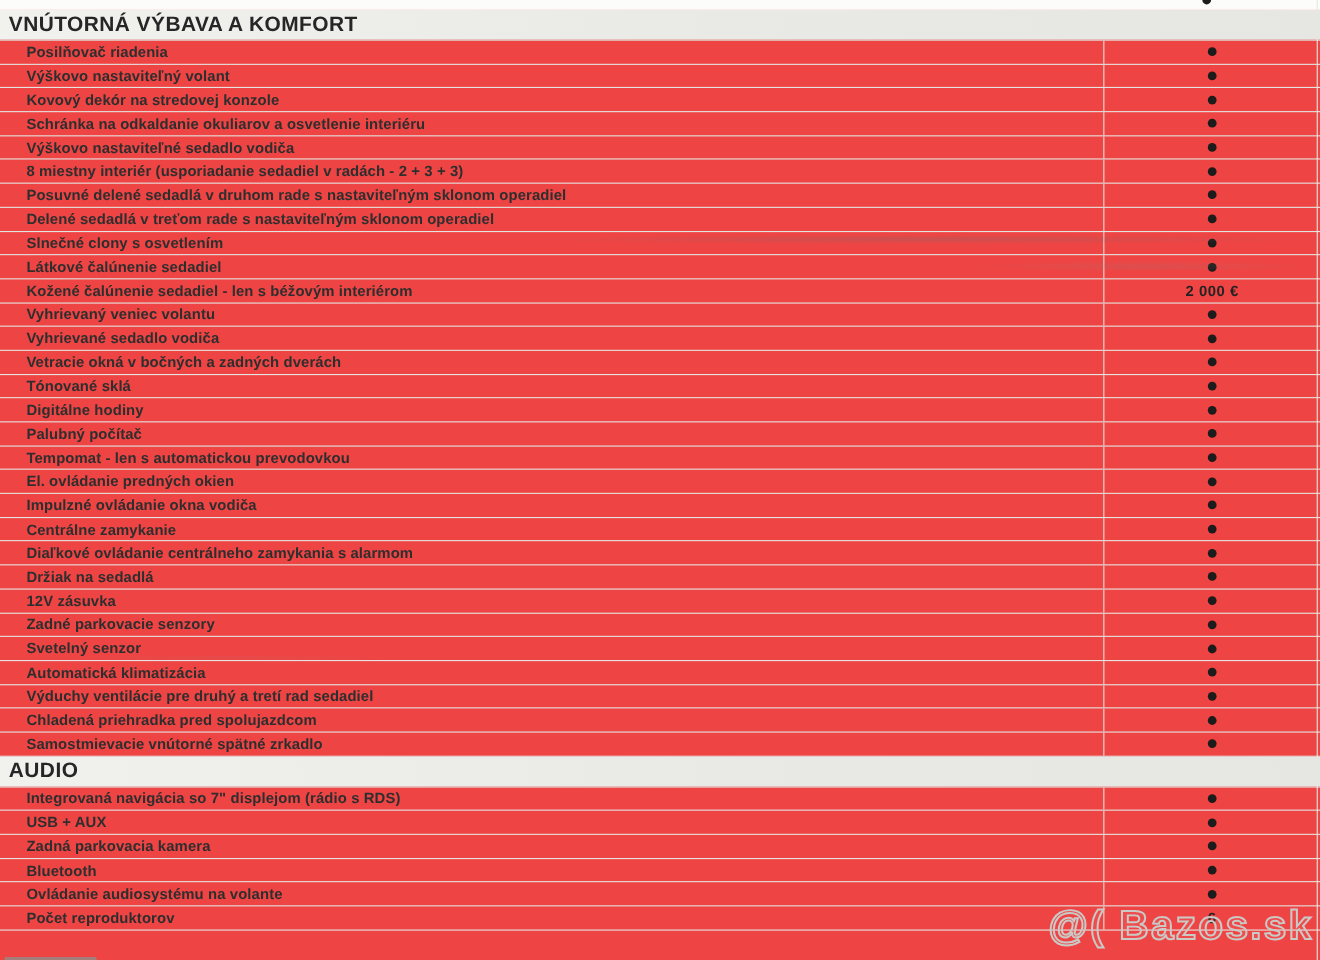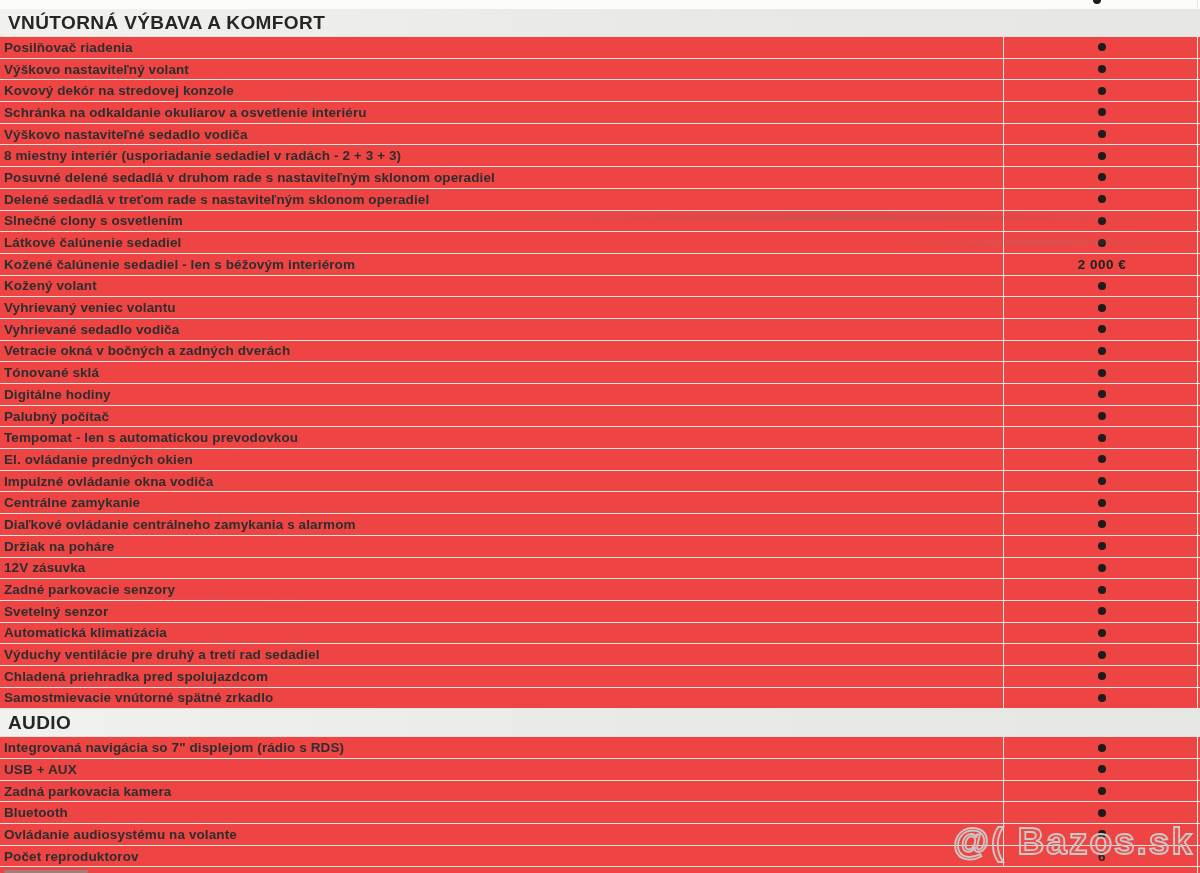--- a/index.html
+++ b/index.html
@@ -28,21 +28,21 @@
   }
   .row {
     display:flex; align-items:stretch;
     height:21.7px;
     border-bottom:1px solid #e4e4e0;
     box-sizing:border-box;
   }
   .row-label {
     flex:1;
     display:flex; align-items:center;
-    padding-left:4px;
+    padding-left:24px;
     font-size:13.5px; font-weight:700; color:#2e2e2e;
     letter-spacing:0.1px;
     white-space:nowrap; overflow:hidden;
   }
   .row-value {
     width:197px;
     border-left:1px solid #e2e2de;
     display:flex; align-items:center; justify-content:center;
     font-size:13.5px; font-weight:700; color:#232323;
     letter-spacing:0.5px;
@@ -153,26 +153,20 @@
           <span class="dot"></span>
         </div>
       </div>
       <div class="row">
         <div class="row-label">Kožené čalúnenie sedadiel - len s béžovým interiérom</div>
         <div class="row-value">
           <span>2 000 €</span>
         </div>
       </div>
       <div class="row">
-        <div class="row-label">Kožený volant</div>
-        <div class="row-value">
-          <span class="dot"></span>
-        </div>
-      </div>
-      <div class="row">
         <div class="row-label">Vyhrievaný veniec volantu</div>
         <div class="row-value">
           <span class="dot"></span>
         </div>
       </div>
       <div class="row">
         <div class="row-label">Vyhrievané sedadlo vodiča</div>
         <div class="row-value">
           <span class="dot"></span>
         </div>
@@ -225,21 +219,21 @@
           <span class="dot"></span>
         </div>
       </div>
       <div class="row">
         <div class="row-label">Diaľkové ovládanie centrálneho zamykania s alarmom</div>
         <div class="row-value">
           <span class="dot"></span>
         </div>
       </div>
       <div class="row">
-        <div class="row-label">Držiak na poháre</div>
+        <div class="row-label">Držiak na sedadlá</div>
         <div class="row-value">
           <span class="dot"></span>
         </div>
       </div>
       <div class="row">
         <div class="row-label">12V zásuvka</div>
         <div class="row-value">
           <span class="dot"></span>
         </div>
       </div>

